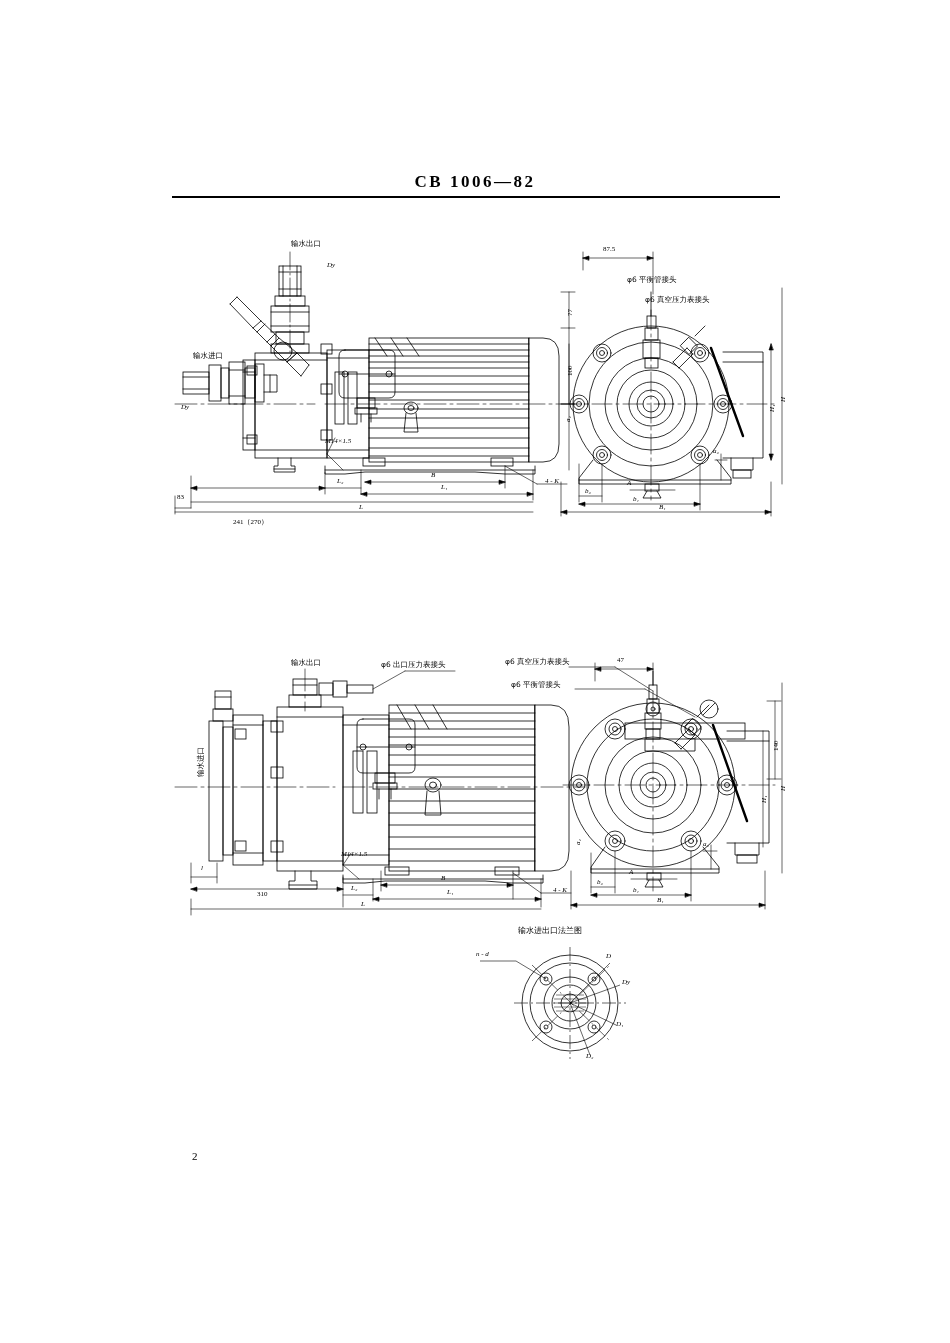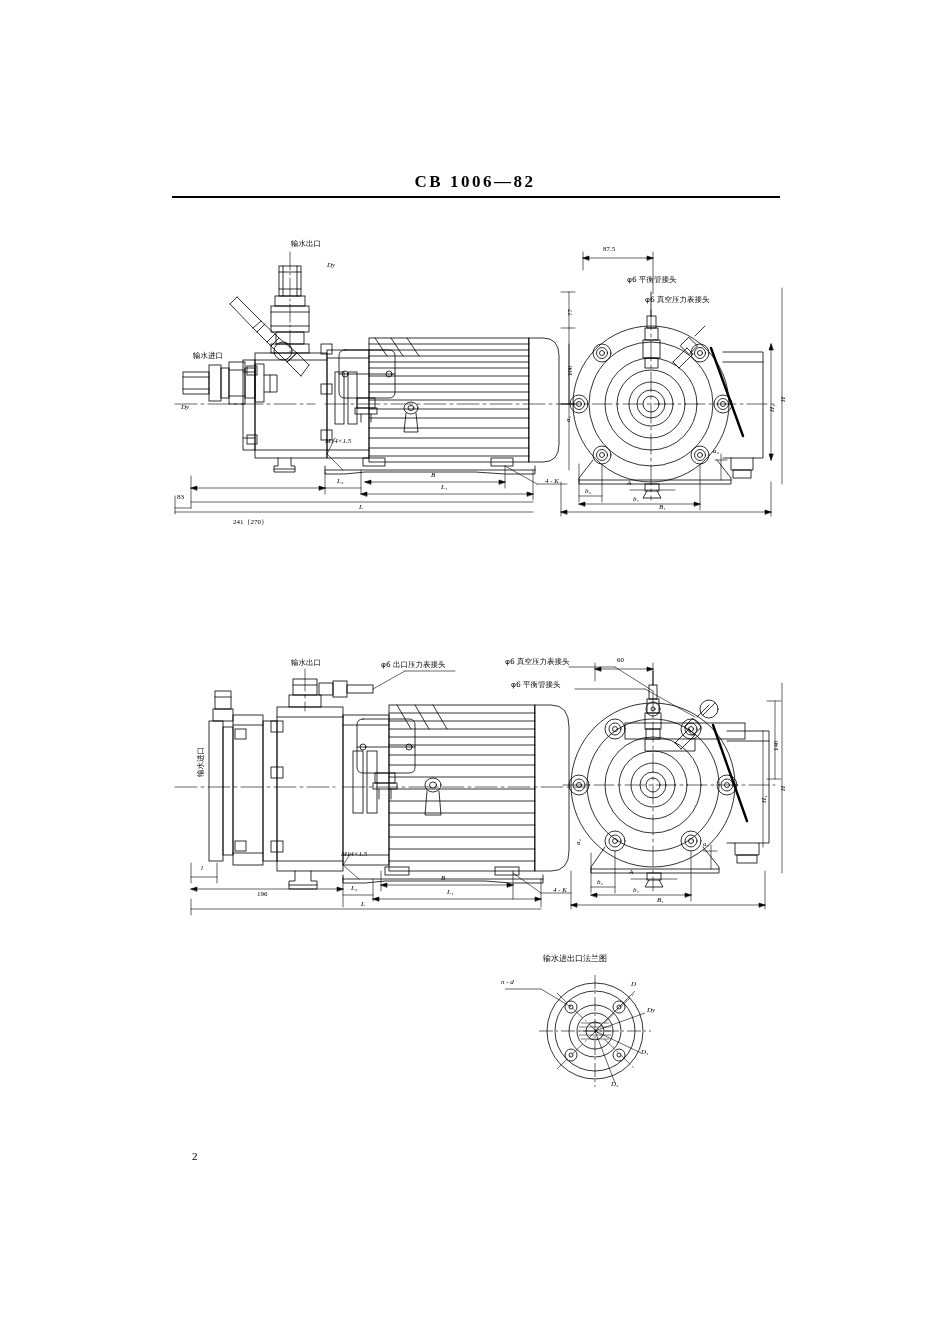--- a/index.html
+++ b/index.html
@@ -30,21 +30,21 @@
 
   .page-number{
     position:absolute;left:192px;top:1150px;font-size:11px;
     font-family:"Liberation Serif", serif;
   }
 
   
   .figure{position:absolute;text-decoration:underline;}
   #figure1{left:175px;top:232px;width:610px;height:285px;}
   #figure2{left:175px;top:655px;width:610px;height:270px;}
-  #figure3{left:495px;top:925px;width:200px;height:145px;margin-top:28px;}
+  #figure3{left:470px;top:925px;width:200px;height:145px;}
 
   .figure svg{display:block;width:100%;height:100%;overflow:visible;}
 
   
   .lbl{
     position:absolute;font-family:"Liberation Serif", serif;
     white-space:nowrap;line-height:1;
   }
   .lbl.cn{font-family:"DejaVu Sans", sans-serif;}
   .dim{font-size:7px;font-style:italic;}
@@ -572,23 +572,23 @@
       </g>
     </svg>
 
     <div class="lbl cjk cn" style="left:116px;top:4px;">输水出口</div>
     <div class="lbl cjk cn rot90" style="left:22px;top:122px;">输水进口</div>
     <div class="lbl cjk cn" style="left:206px;top:6px;">φ6 出口压力表接头</div>
     <div class="lbl cjk cn" style="left:330px;top:3px;">φ6 真空压力表接头</div>
     <div class="lbl cjk cn" style="left:336px;top:26px;">φ6 平衡管接头</div>
     <div class="lbl dim" style="left:166px;top:196px;">M14×1.5</div>
 
-    <div class="lbl dimn" style="left:442px;top:2px;">60</div>
+    <div class="lbl dimn" style="left:442px;top:2px;">47</div>
     <div class="lbl dimn rot90" style="left:598px;top:96px;">140</div>
-    <div class="lbl dimn" style="left:82px;top:236px;">196</div>
+    <div class="lbl dimn" style="left:82px;top:236px;">310</div>
     <div class="lbl dim" style="left:26px;top:210px;">l</div>
     <div class="lbl dim" style="left:186px;top:246px;">L</div>
     <div class="lbl dim" style="left:272px;top:234px;">L₁</div>
     <div class="lbl dim" style="left:176px;top:230px;">L₂</div>
     <div class="lbl dim" style="left:266px;top:220px;">B</div>
     <div class="lbl dim" style="left:378px;top:232px;">4 - K</div>
     <div class="lbl dim" style="left:422px;top:224px;">b₂</div>
     <div class="lbl dim" style="left:454px;top:214px;">A</div>
     <div class="lbl dim" style="left:458px;top:232px;">b₁</div>
     <div class="lbl dim" style="left:482px;top:242px;">B₁</div>

